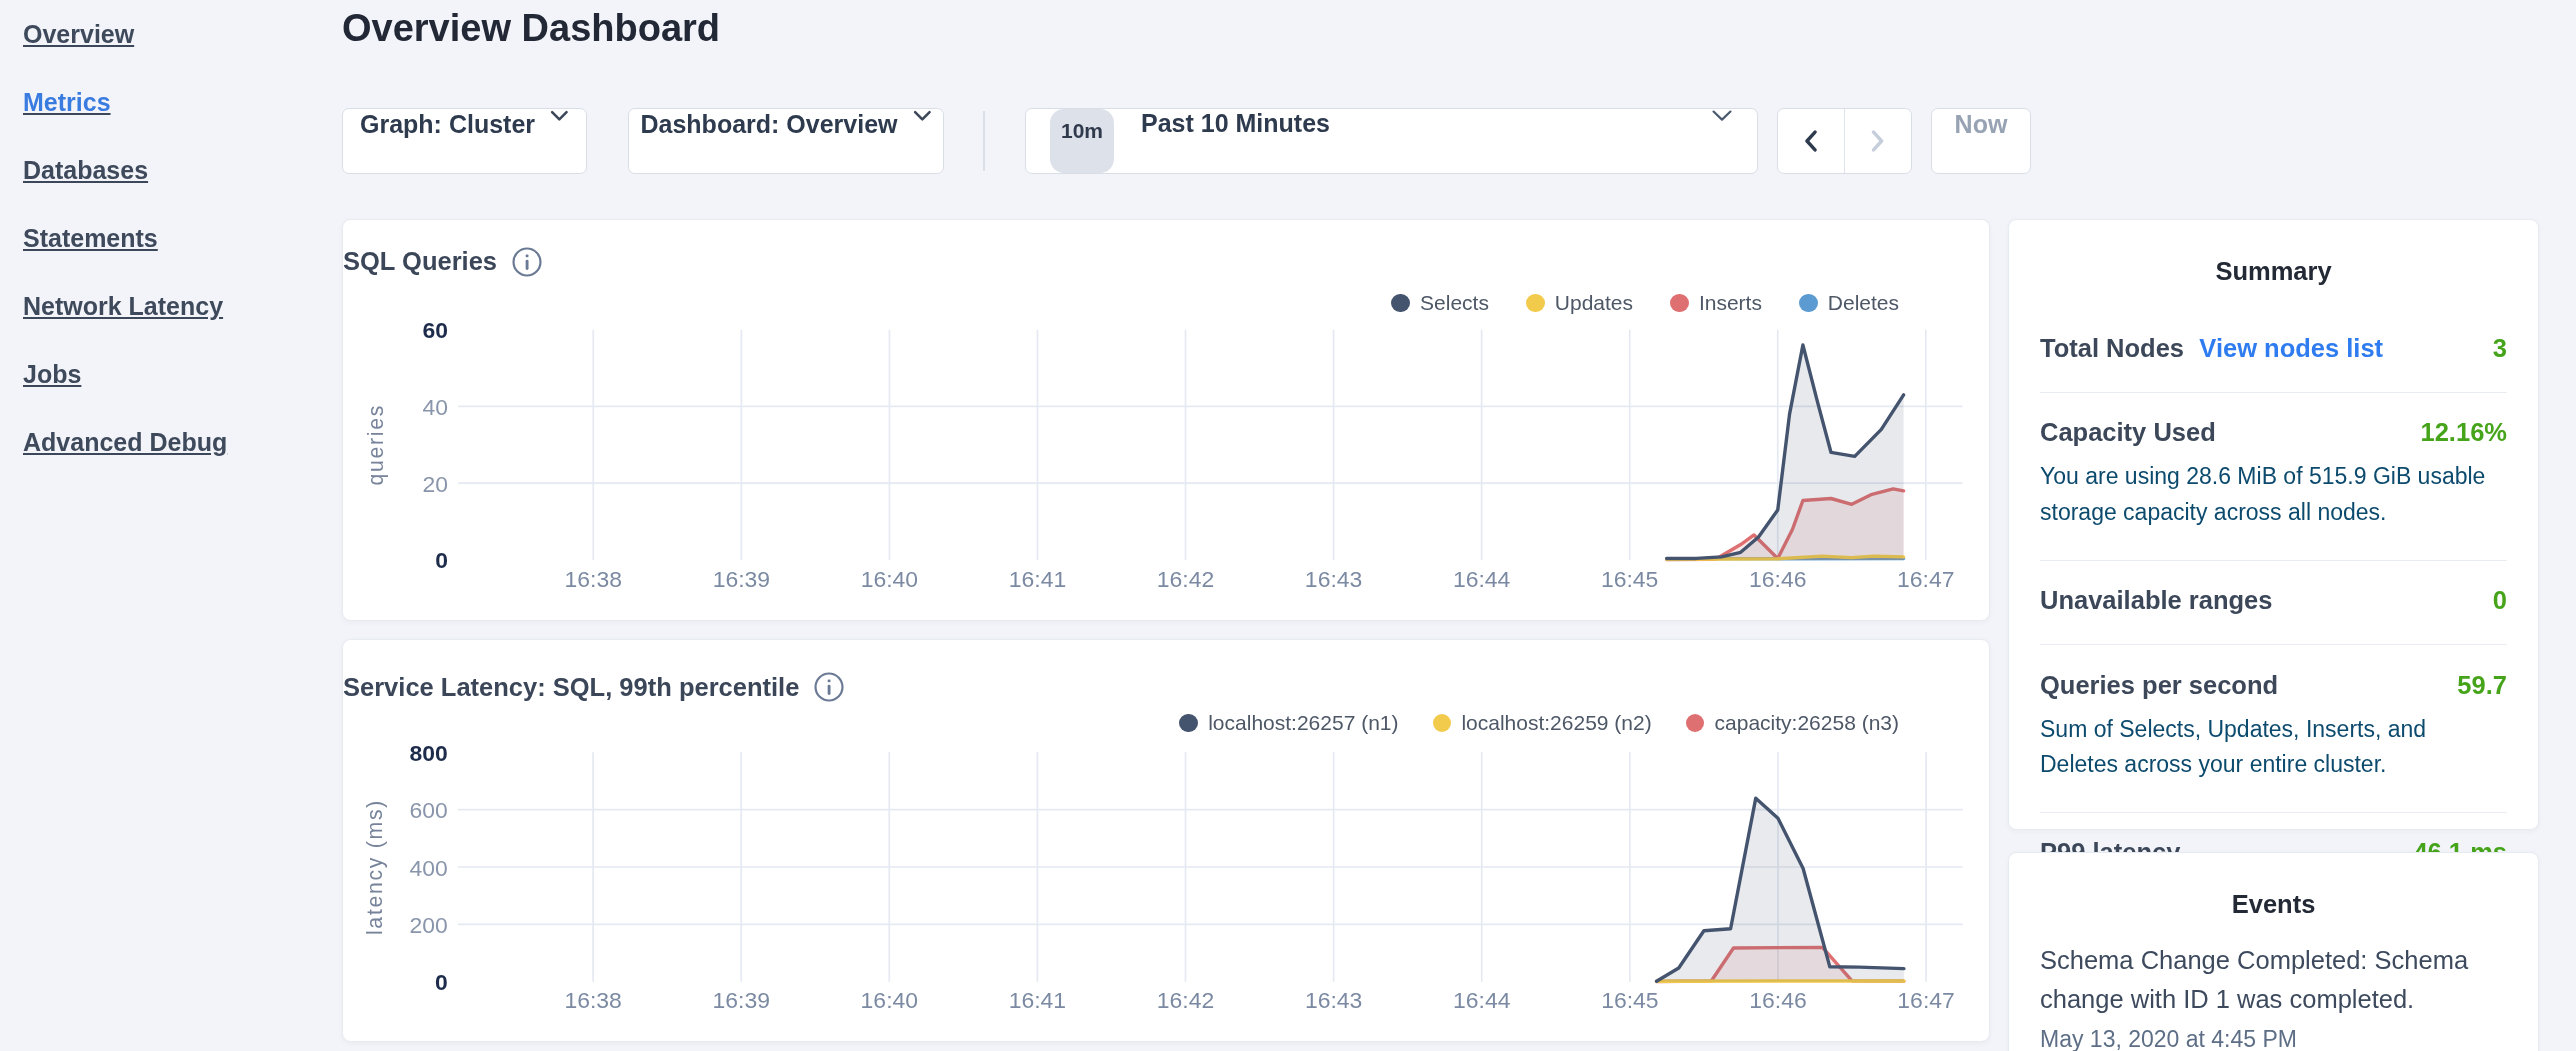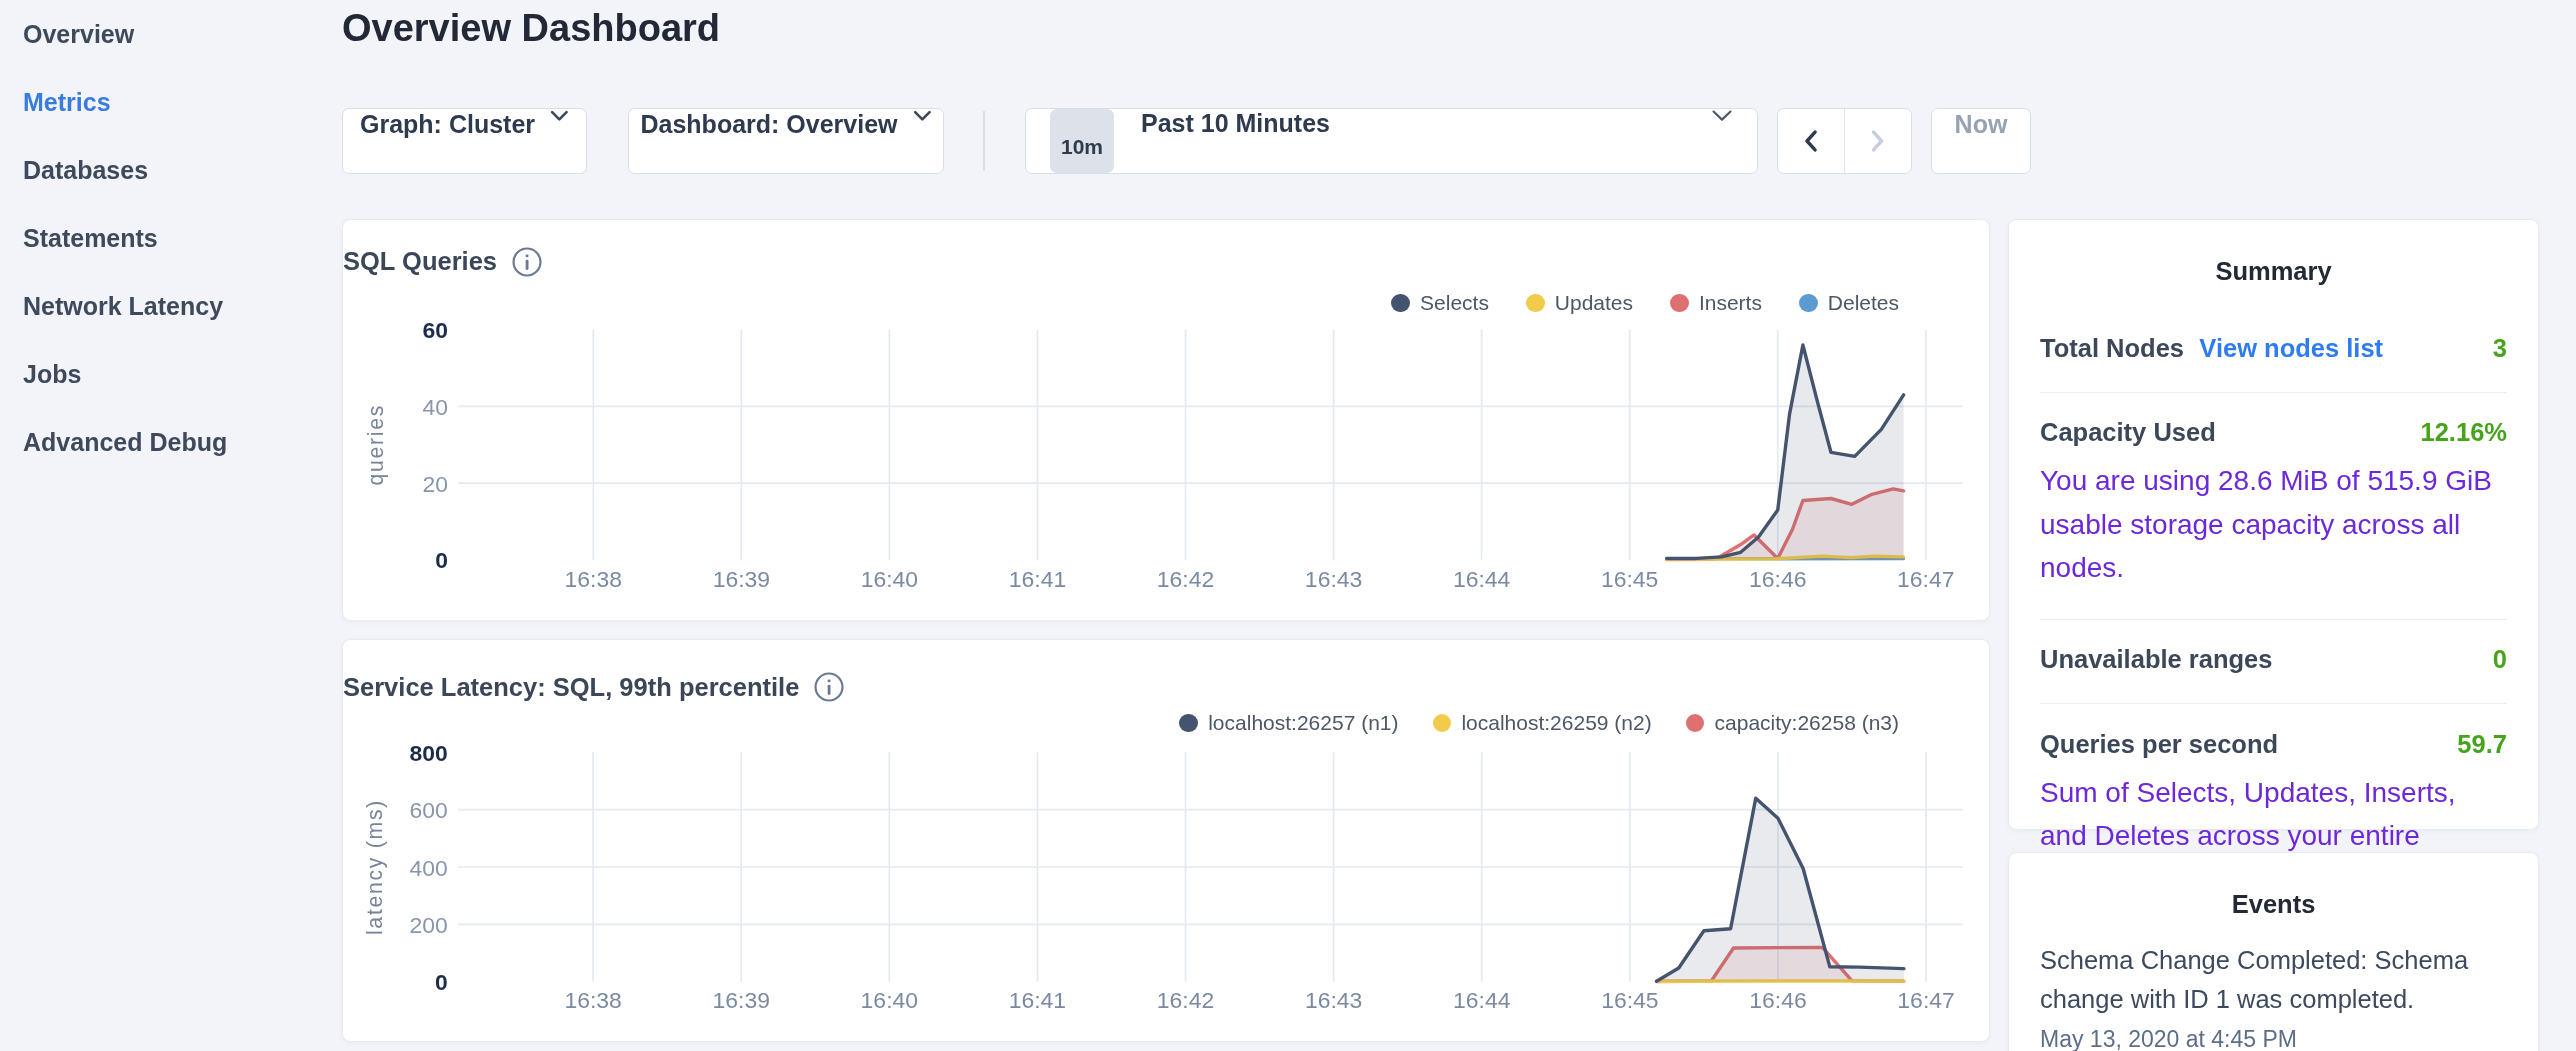--- a/index.html
+++ b/index.html
@@ -3,37 +3,37 @@
 <meta charset="utf-8">
 <style>
   html,body{margin:0;padding:0;}
   body{
     width:2576px;height:1051px;position:relative;overflow:hidden;
     background:#f2f4f9;
     font-family:"Liberation Sans", sans-serif;
     color:#3c4859;
   }
   
-  .sidebar{position:absolute;left:0;top:0;width:340px;padding-top:0;}
+  .sidebar{position:absolute;left:0;top:0;width:340px;padding-top:0;text-decoration:underline;}
   .side-item{height:68px;line-height:68px;padding-left:23px;font-size:25px;font-weight:600;
     color:#3e4a5c;cursor:pointer;white-space:nowrap;}
   .side-item.active{color:#3a7be0;font-weight:700;}
   
   .page-title{position:absolute;left:342px;top:6.8px;margin:0;font-size:38px;font-weight:700;color:#222836;}
   
   .ctl{position:absolute;top:108px;height:66px;background:#fff;border:1.7px solid #d8dde6;
     border-radius:6.8px;display:flex;box-sizing:border-box;
     font-size:25px;font-weight:700;color:#2e3a4e;cursor:pointer;}
   .dropdown{justify-content:center;gap:15.3px;}
   #graph-dd{left:342px;width:245px;}
   #dash-dd{left:628px;width:316px;}
   .ctl-divider{position:absolute;left:983px;top:111px;width:1.7px;height:60px;background:#dbe0e8;}
   #timepicker{left:1025px;width:733px;padding:0 24px;}
   .time-badge{background:#dde2ea;color:#2f3a4c;font-size:21px;font-weight:700;
-    border-radius:7px;padding:26px 11px;margin-right:27px;}
+    border-radius:14px;padding:10px 11px;margin-right:27px;}
   #arrow-group{left:1777px;width:135px;padding:0;overflow:hidden;}
   .arrow-half{flex:1;height:100%;display:flex;align-items:center;justify-content:center;cursor:pointer;}
   .arrow-half + .arrow-half{border-left:1.7px solid #dfe4ec;}
   #now-btn{left:1931px;width:100px;justify-content:center;color:#97a2b3;}
   .chev-down{margin-left:auto;}
   
   .card{position:absolute;background:#fff;border:1.7px solid #e6eaf1;border-radius:8.5px;
     box-sizing:border-box;box-shadow:0 1.7px 5.1px rgba(40,50,70,0.04);}
   #chart-card-0{left:342px;top:219px;width:1648px;height:402px;}
   #chart-card-1{left:342px;top:639px;width:1648px;height:403px;}
@@ -51,21 +51,21 @@
   .axis-title{fill:#76839a;font-size:25px;letter-spacing:2px;}
   
   #summary-card{left:2008px;top:219px;width:531px;height:611px;padding:34px 31px;}
   .panel-title{font-size:25.5px;font-weight:700;color:#232a35;text-align:center;margin:3.4px 0 22px 0;}
   .s-row{padding:25.5px 0 29px 0;border-bottom:1.7px solid #e9edf2;}
   .s-row:last-child{border-bottom:none;}
   .s-row-main{display:flex;align-items:baseline;}
   .s-label{font-size:25.5px;font-weight:700;color:#3c4859;white-space:nowrap;}
   .s-link{font-size:25.5px;font-weight:700;color:#2f7cf0;margin-left:15.3px;cursor:pointer;white-space:nowrap;}
   .s-value{margin-left:auto;font-size:25.5px;font-weight:700;color:#46a41b;white-space:nowrap;}
-  .s-desc{font-size:28px;color:#6d28d9;line-height:1.55;margin-top:12px;}
+  .s-desc{font-size:23px;color:#0c4a6e;line-height:1.55;margin-top:12px;}
   
   #events-card{left:2008px;top:852px;width:531px;height:323px;padding:34px 31px;}
   .event-text{font-size:25.5px;color:#3d4a5e;line-height:1.5;margin-top:22px;}
   .event-time{font-size:23px;color:#5d6e86;margin-top:8.5px;}
 </style>
 </head>
 <body>
 
 <nav class="sidebar" id="sidebar">
     <div class="side-item">Overview</div>

